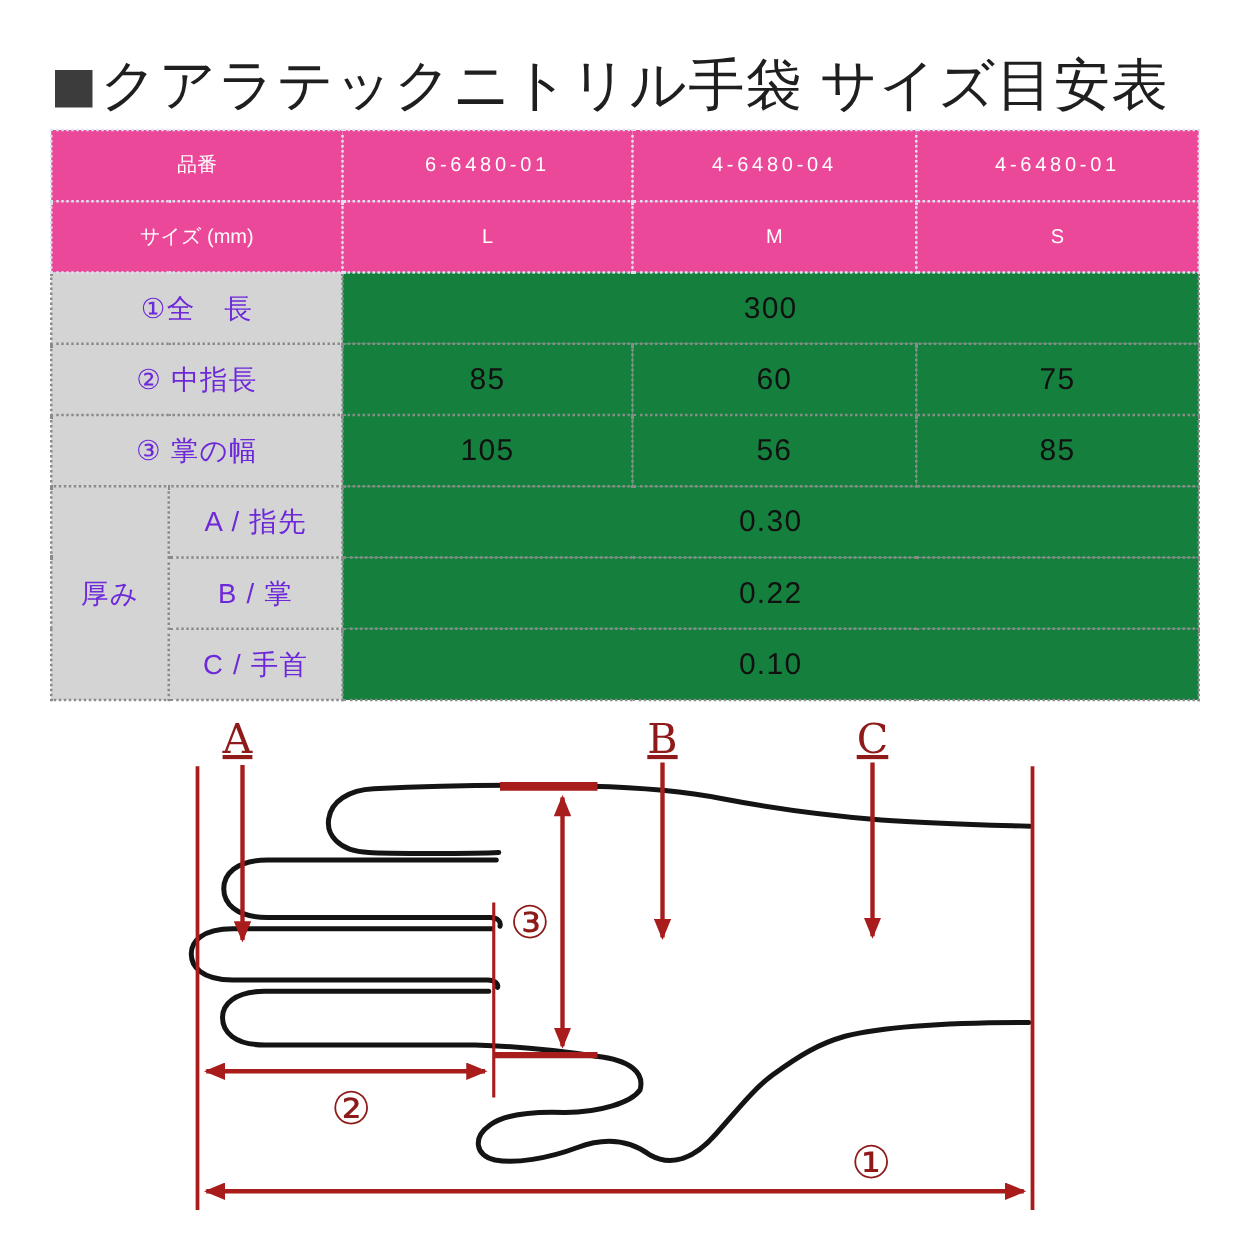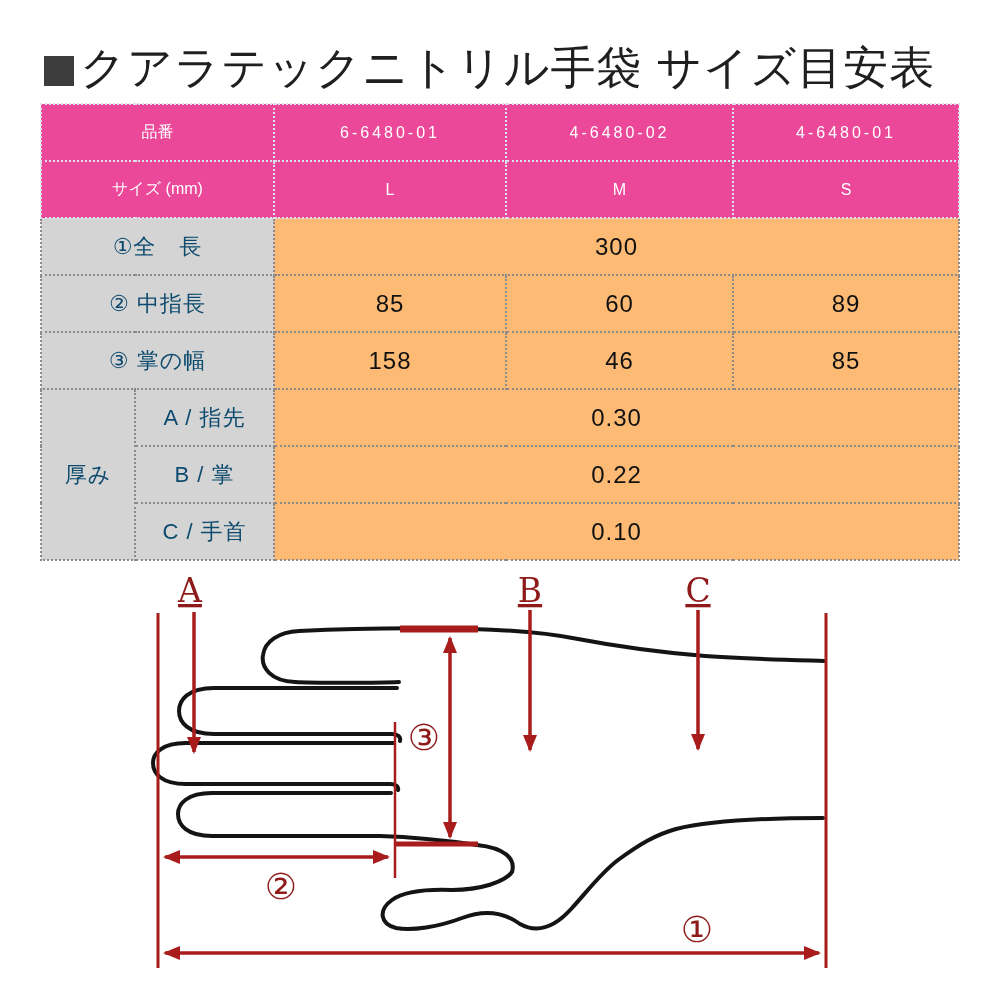--- a/index.html
+++ b/index.html
@@ -23,22 +23,22 @@
   table.size-table col.c-e{width:226px;}
   table.size-table td, table.size-table th{
     border:2px dotted #8a8a8a;text-align:center;vertical-align:middle;
     padding:0;font-weight:normal;
   }
   table.size-table tr{height:57px;}
   .hdr{
     background:#ec4899;color:#ffffff;font-size:16px;border:2px dotted #dde3ee !important;
   }
   .hdr.num{letter-spacing:3px;}
-  .lbl{background:#d4d4d4;color:#0c4a6e;font-size:22px;letter-spacing:1px;}
-  .val{background:#fdba74;color:#111111;font-size:24px;letter-spacing:1px;}
+  .lbl{background:#d4d4d4;color:#6d28d9;font-size:22px;letter-spacing:1px;}
+  .val{background:#15803d;color:#111111;font-size:24px;letter-spacing:1px;}
   
   .diagram{position:absolute;left:0;top:560px;width:1000px;height:440px;}
   .dim-label{font-family:"DejaVu Serif","Liberation Serif",serif;font-size:33px;text-decoration:underline;}
   .circ-label{font-family:"DejaVu Sans","Liberation Sans",sans-serif;font-size:36px;}
 </style>
 </head>
 <body>
 
 <div class="page">
 
@@ -52,43 +52,43 @@
       <col class="c-a">
         <col class="c-b">
         <col class="c-c">
         <col class="c-d">
         <col class="c-e">
     </colgroup>
     <tbody>
         <tr>
       <th class="hdr" colspan="2">品番</th>
       <th class="hdr num">6-6480-01</th>
-      <th class="hdr num">4-6480-02</th>
+      <th class="hdr num">4-6480-04</th>
       <th class="hdr num">4-6480-01</th>
     </tr>
     <tr>
       <th class="hdr" colspan="2">サイズ (mm)</th>
       <th class="hdr">L</th>
       <th class="hdr">M</th>
       <th class="hdr">S</th>
     </tr>
     <tr>
       <td class="lbl" colspan="2">①全　長</td>
       <td class="val" colspan="3">300</td>
     </tr>
     <tr>
       <td class="lbl" colspan="2">② 中指長</td>
       <td class="val">85</td>
       <td class="val">60</td>
-      <td class="val">89</td>
+      <td class="val">75</td>
     </tr>
     <tr>
       <td class="lbl" colspan="2">③ 掌の幅</td>
-      <td class="val">158</td>
-      <td class="val">46</td>
+      <td class="val">105</td>
+      <td class="val">56</td>
       <td class="val">85</td>
     </tr>
     <tr>
       <td class="lbl" rowspan="3">厚み</td>
       <td class="lbl">A / 指先</td>
       <td class="val" colspan="3">0.30</td>
     </tr>
     <tr>
       <td class="lbl">B / 掌</td>
       <td class="val" colspan="3">0.22</td>

